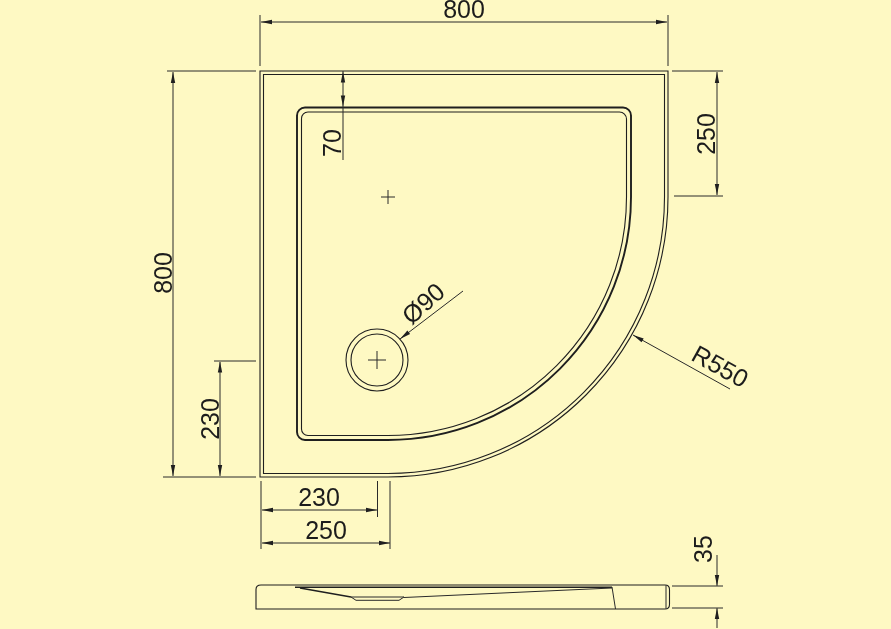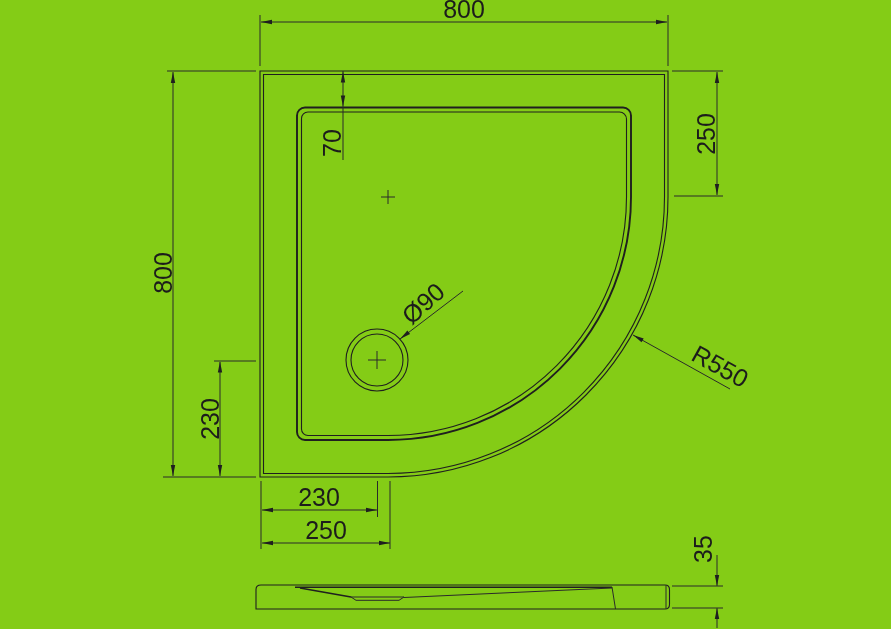--- a/index.html
+++ b/index.html
@@ -1,19 +1,19 @@
 <!DOCTYPE html>
 <html><head>
 <meta charset="utf-8">
 <style>
   html,body{margin:0;padding:0;background:#e9e9e9;}
   .sheet{
     position:relative;
     width:891px;height:629px;
-    background:#84cc16;
+    background:#fef9c3;
     overflow:hidden;
     font-family:"Liberation Sans", sans-serif;
   }
   svg{display:block;}
   .ln{stroke:#1f1f1f;stroke-width:1.1;fill:none;}
   .ln2{stroke:#1f1f1f;stroke-width:1.9;fill:none;}
   .xln{stroke:#2a2a2a;stroke-width:1;fill:none;}
   .ah{fill:#1f1f1f;stroke:none;}
   text.dim{
     font-family:"Liberation Sans", sans-serif;

